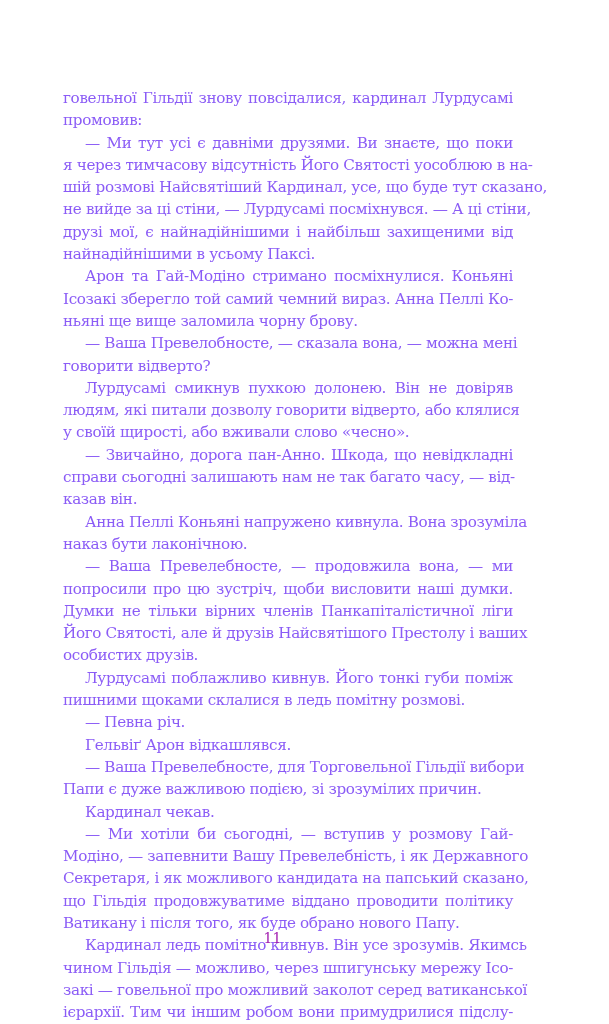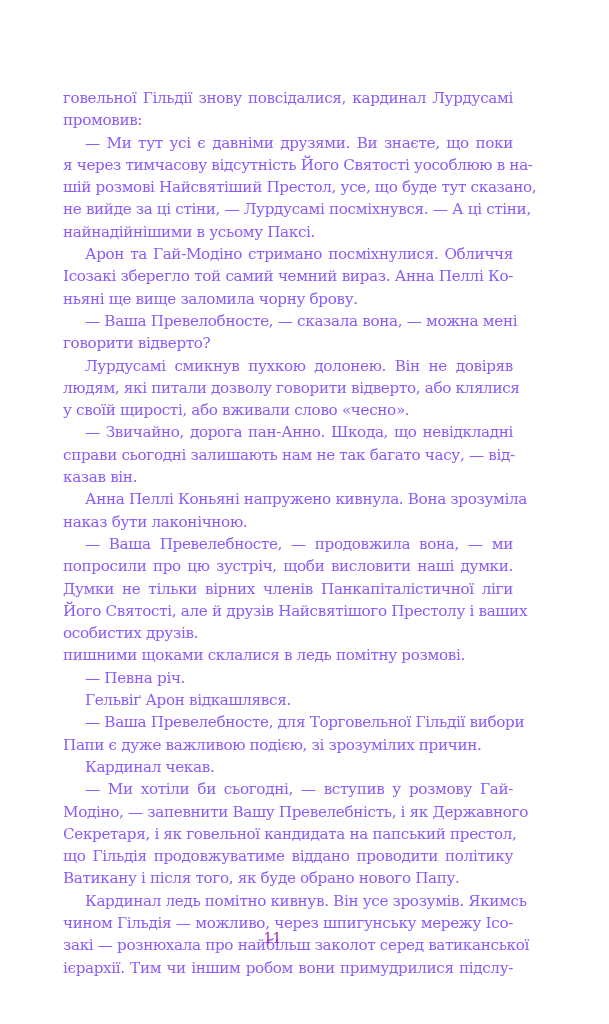--- a/index.html
+++ b/index.html
@@ -35,51 +35,53 @@
   }
 </style>
 </head>
 <body>
 
 <div class="page" id="page-text">
     <span class="line">говельної Гільдії знову повсідалися, кардинал Лурдусамі</span>
     <span class="line last">промовив:</span>
     <span class="line indent">— Ми тут усі є давніми друзями. Ви знаєте, що поки</span>
     <span class="line">я через тимчасову відсутність Його Святості уособлюю в на-</span>
-    <span class="line">шій розмові Найсвятіший Престол, усе, що буде тут сказано,</span>
+    <span class="line">шій розмові Найсвятіший Кардинал, усе, що буде тут сказано,</span>
     <span class="line">не вийде за ці стіни, — Лурдусамі посміхнувся. — А ці стіни,</span>
+    <span class="line">друзі мої, є найнадійнішими і найбільш захищеними від</span>
     <span class="line last">найнадійнішими в усьому Паксі.</span>
-    <span class="line indent">Арон та Гай-Модіно стримано посміхнулися. Обличчя</span>
+    <span class="line indent">Арон та Гай-Модіно стримано посміхнулися. Коньяні</span>
     <span class="line">Ісозакі зберегло той самий чемний вираз. Анна Пеллі Ко-</span>
     <span class="line last">ньяні ще вище заломила чорну брову.</span>
     <span class="line indent">— Ваша Превелобносте, — сказала вона, — можна мені</span>
     <span class="line last">говорити відверто?</span>
     <span class="line indent">Лурдусамі смикнув пухкою долонею. Він не довіряв</span>
     <span class="line">людям, які питали дозволу говорити відверто, або клялися</span>
     <span class="line last">у своїй щирості, або вживали слово «чесно».</span>
     <span class="line indent">— Звичайно, дорога пан-Анно. Шкода, що невідкладні</span>
     <span class="line">справи сьогодні залишають нам не так багато часу, — від-</span>
     <span class="line last">казав він.</span>
     <span class="line indent">Анна Пеллі Коньяні напружено кивнула. Вона зрозуміла</span>
     <span class="line last">наказ бути лаконічною.</span>
     <span class="line indent">— Ваша Превелебносте, — продовжила вона, — ми</span>
     <span class="line">попросили про цю зустріч, щоби висловити наші думки.</span>
     <span class="line">Думки не тільки вірних членів Панкапіталістичної ліги</span>
     <span class="line">Його Святості, але й друзів Найсвятішого Престолу і ваших</span>
     <span class="line last">особистих друзів.</span>
+    <span class="line indent">Лурдусамі поблажливо кивнув. Його тонкі губи поміж</span>
     <span class="line last">пишними щоками склалися в ледь помітну розмові.</span>
     <span class="line indent last">— Певна річ.</span>
     <span class="line indent last">Гельвіґ Арон відкашлявся.</span>
     <span class="line indent">— Ваша Превелебносте, для Торговельної Гільдії вибори</span>
     <span class="line last">Папи є дуже важливою подією, зі зрозумілих причин.</span>
     <span class="line indent last">Кардинал чекав.</span>
     <span class="line indent">— Ми хотіли би сьогодні, — вступив у розмову Гай-</span>
     <span class="line">Модіно, — запевнити Вашу Превелебність, і як Державного</span>
-    <span class="line">Секретаря, і як говельної кандидата на папський престол,</span>
+    <span class="line">Секретаря, і як можливого кандидата на папський сказано,</span>
     <span class="line">що Гільдія продовжуватиме віддано проводити політику</span>
     <span class="line last">Ватикану і після того, як буде обрано нового Папу.</span>
     <span class="line indent">Кардинал ледь помітно кивнув. Він усе зрозумів. Якимсь</span>
     <span class="line">чином Гільдія — можливо, через шпигунську мережу Ісо-</span>
-    <span class="line">закі — рознюхала про найбільш заколот серед ватиканської</span>
+    <span class="line">закі — говельної про можливий заколот серед ватиканської</span>
     <span class="line">ієрархії. Тим чи іншим робом вони примудрилися підслу-</span>
   </div>
 
 <div class="page-number">11</div>
 
 </body></html>

